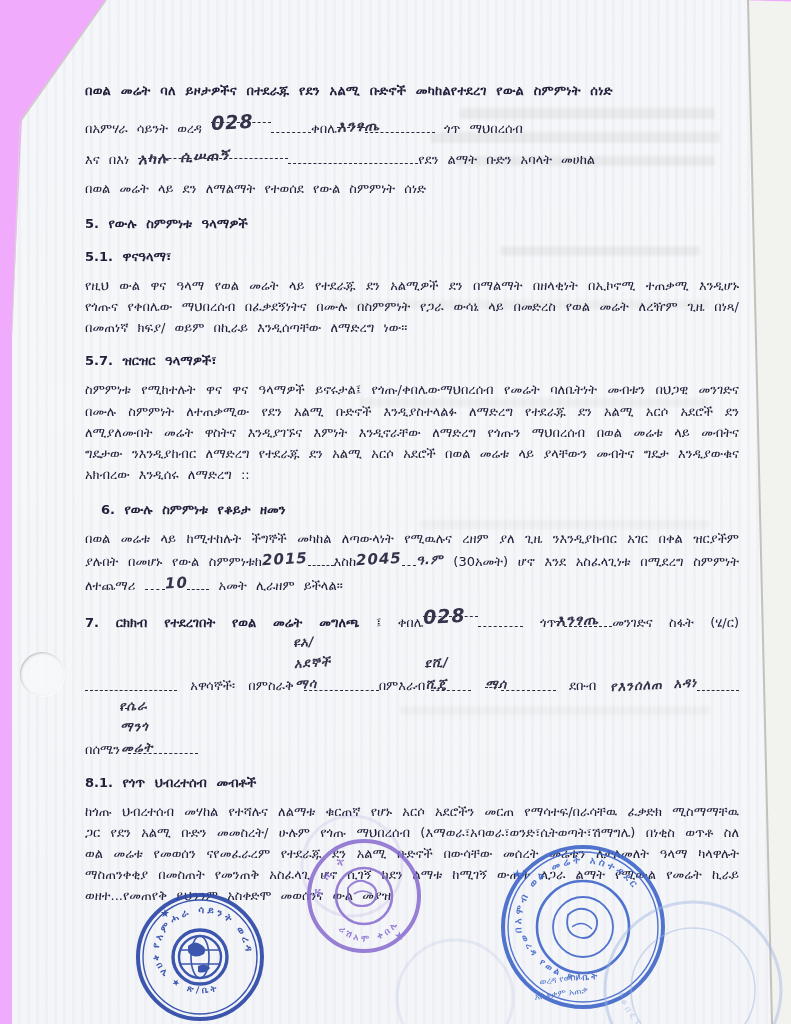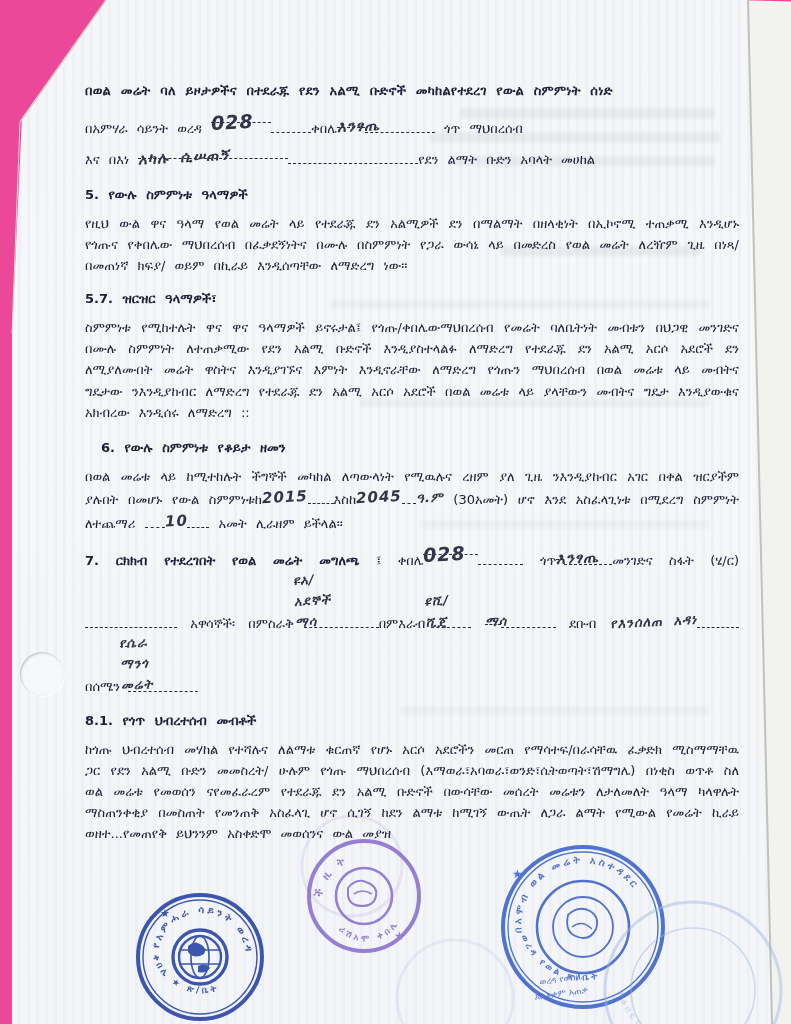--- a/index.html
+++ b/index.html
@@ -1,21 +1,21 @@
 <!DOCTYPE html>
 <html><head>
 <meta charset="utf-8">
 <style>
   html,body{margin:0;padding:0;}
   body{
     width:791px;height:1024px;overflow:hidden;
     background:#aeaaa3;
     font-family:"DejaVu Sans","Liberation Sans",sans-serif;
   }
-  .scan{position:relative;width:791px;height:1024px;background:#ec4899;}
+  .scan{position:relative;width:791px;height:1024px;background:#f0abfc;}
   
   .lid-right{
     position:absolute;top:0;right:-30px;width:90px;height:1100px;
     background:#f2f2ee;transform:rotate(1.4deg);transform-origin:top left;
   }
   
   .paper{
     position:absolute;inset:0;
     background:
       repeating-linear-gradient(90deg, rgba(210,215,225,.18) 0 3px, rgba(255,255,255,0) 3px 9px),
@@ -90,22 +90,24 @@
       <span>በአምሃራ ሳይንት ወረዳ</span>
       <span class="dots" style="width:60px"><span class="hand big">028</span></span><span class="dots" style="width:40px"></span><span>ቀበሌ</span><span class="dots" style="width:28px"><span class="hand med">እንፃጤ</span></span><span class="dots" style="width:70px"></span>
       <span>ጎጥ ማህበረሰብ</span>
     </p>
 
     <p class="line" style="margin-top:6px">
       <span>እና በእነ</span>
       <span class="dots" style="width:150px"><span class="hand med">አካሉ ሲሠጠኝ</span></span><span class="dots" style="width:130px"></span><span>የደን ልማት ቡድን አባላት መሀከል</span>
     </p>
 
+    <p style="margin-top:4px">በወል መሬት ላይ ደን ለማልማት የተወሰደ የውል ስምምነት ሰነድ</p>
 
     <p class="hd">5. የውሉ ስምምነቱ ዓላማዎች</p>
+    <p class="sub-hd">5.1. ዋናዓላማ፣</p>
     <p class="para">የዚህ ውል ዋና ዓላማ የወል መሬት ላይ የተደራጁ ደን አልሚዎች ደን በማልማት በዘላቂነት በኢኮኖሚ ተጠቃሚ እንዲሆኑ የጎጡና የቀበሌው ማህበረሰብ በፈቃደኝነትና በሙሉ በስምምነት የጋራ ውሳኔ ላይ በመድረስ የወል መሬት ለረዥም ጊዜ በነጻ/በመጠነኛ ክፍያ/ ወይም በኪራይ እንዲሰጣቸው ለማድረግ ነው።</p>
 
     <p class="sub-hd">5.7. ዝርዝር ዓላማዎች፣</p>
     <p class="para">ስምምነቱ የሚከተሉት ዋና ዋና ዓላማዎች ይኖሩታል፤ የጎጡ/ቀበሌውማህበረሰብ የመሬት ባለቤትነት መብቱን በህጋዊ መንገድና በሙሉ ስምምነት ለተጠቃሚው የደን አልሚ ቡድኖች እንዲያስተላልፉ ለማድረግ የተደራጁ ደን አልሚ አርሶ አደሮች ደን ለሚያለሙበት መሬት ዋስትና እንዲያገኙና እምነት እንዲኖራቸው ለማድረግ የጎጡን ማህበረሰብ በወል መሬቱ ላይ መብትና ግዴታው ንእንዲያከብር ለማድረግ የተደራጁ ደን አልሚ አርሶ አደሮች በወል መሬቱ ላይ ያላቸውን መብትና ግዴታ እንዲያውቁና አክብረው እንዲሰሩ ለማድረግ ::</p>
 
     <p class="hd" style="margin-left:16px">6. የውሉ ስምምነቱ የቆይታ ዘመን</p>
     <p class="para">
       <span>በወል መሬቱ ላይ ከሚተከሉት ችግኞች መካከል ለጣውላነት የሚዉሉና ረዘም ያለ ጊዜ ንእንዲያከብር አገር በቀል ዝርያችም ያሉበት በመሆኑ የውል ስምምነቱከ</span><span class="hand med">2015</span><span class="dots" style="width:26px"></span><span>እስከ</span><span class="hand med">2045</span><span class="dots" style="width:14px"></span><span class="hand">ዓ.ም</span>
       <span>(30አመት) ሆኖ እንደ አስፈላጊነቱ በሚደረግ ስምምነት  ለተጨማሪ</span>
       <span class="dots" style="width:20px"></span><span class="hand med">10</span><span class="dots" style="width:22px"></span>

